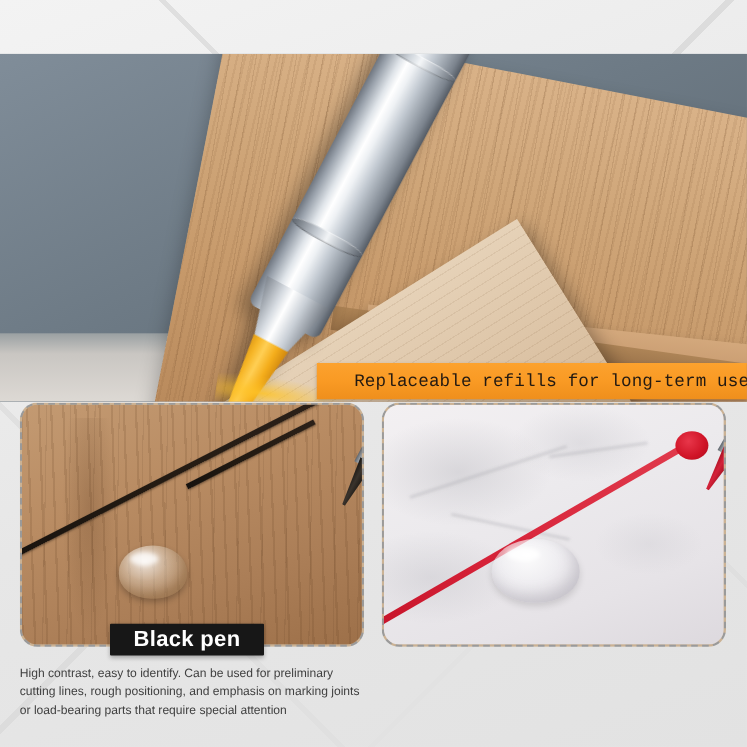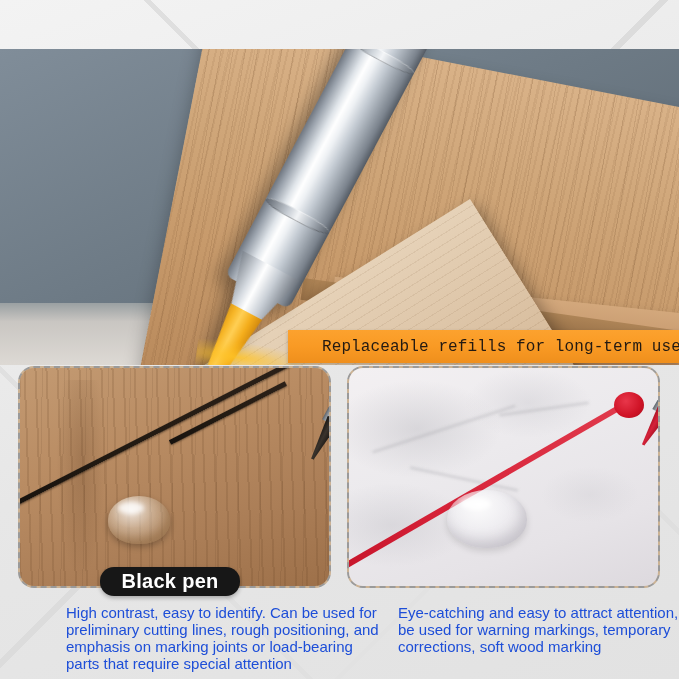--- a/index.html
+++ b/index.html
@@ -269,35 +269,35 @@
   .pen-tip-red .point{
     position:absolute;left:2px;top:50px;width:16px;height:42px;
     background:linear-gradient(90deg,#9d0d1b 0%,#d5223a 45%,#8f0a17 100%);
     clip-path:polygon(8% 0%, 92% 0%, 58% 100%, 42% 100%);
   }
 
   
   .badge{
     position:absolute;top:567px;height:29px;
     display:flex;align-items:center;justify-content:center;
-    border-radius:14px;
+    border-radius:1px;
     font-family:"Liberation Sans",sans-serif;
     font-weight:bold;font-size:20px;color:#ffffff;
     letter-spacing:.3px;
     box-shadow:0 2px 4px rgba(0,0,0,.28);
     white-space:nowrap;
   }
   .badge.black{left:100px;width:140px;background:#171717;}
   .badge.red{left:440px;width:130px;background:linear-gradient(180deg,#d4212c 0%,#c4151f 100%);}
 
   
   .body-text{
     position:absolute;top:604px;
     font-family:"Liberation Sans",sans-serif;
-    font-size:15px;line-height:17px;color:#1d4ed8;margin-left:48px;
+    font-size:11px;line-height:17px;color:#404040;
   }
   .body-text.left{left:18px;width:318px;}
   .body-text.right{left:350px;width:320px;}
 </style>
 </head>
 <body>
 
 <div id="page">
 
   <div class="bg-geo"></div>
@@ -358,15 +358,14 @@
     <div class="red-blob"></div>
     <div class="pen-tip-red">
       <div class="shaft"></div>
       <div class="point"></div>
     </div>
   </div>
 
   <div class="badge black">Black pen</div>
 
   <div class="body-text left">High contrast, easy to identify. Can be used for preliminary cutting lines, rough positioning, and emphasis on marking joints or load-bearing parts that require special attention</div>
-  <div class="body-text right">Eye-catching and easy to attract attention, can be used for warning markings, temporary corrections, soft wood marking</div>
 
 </div>
 
 </body></html>

